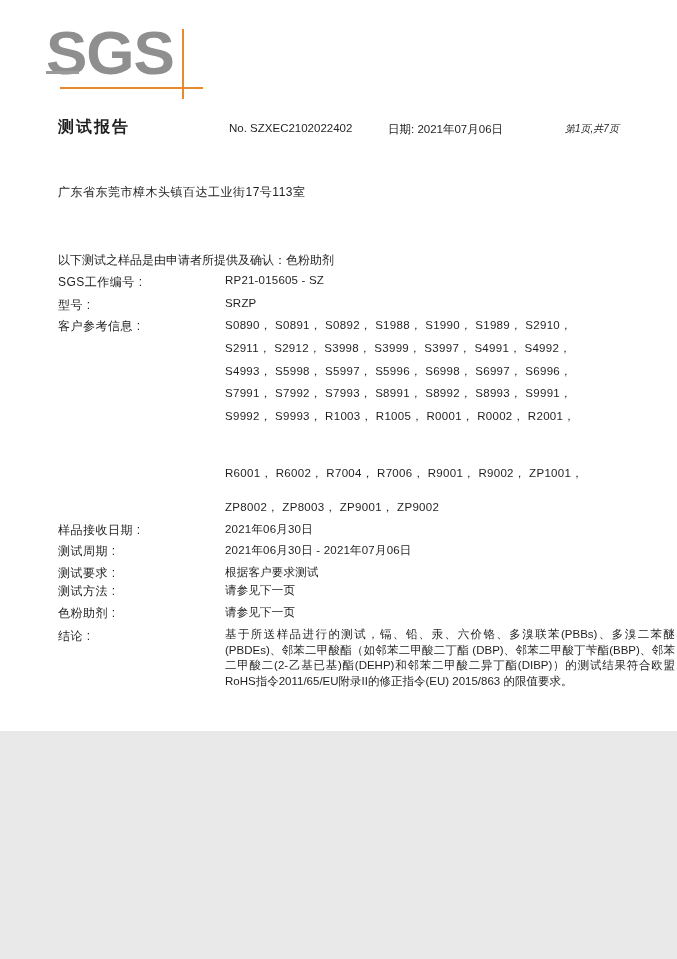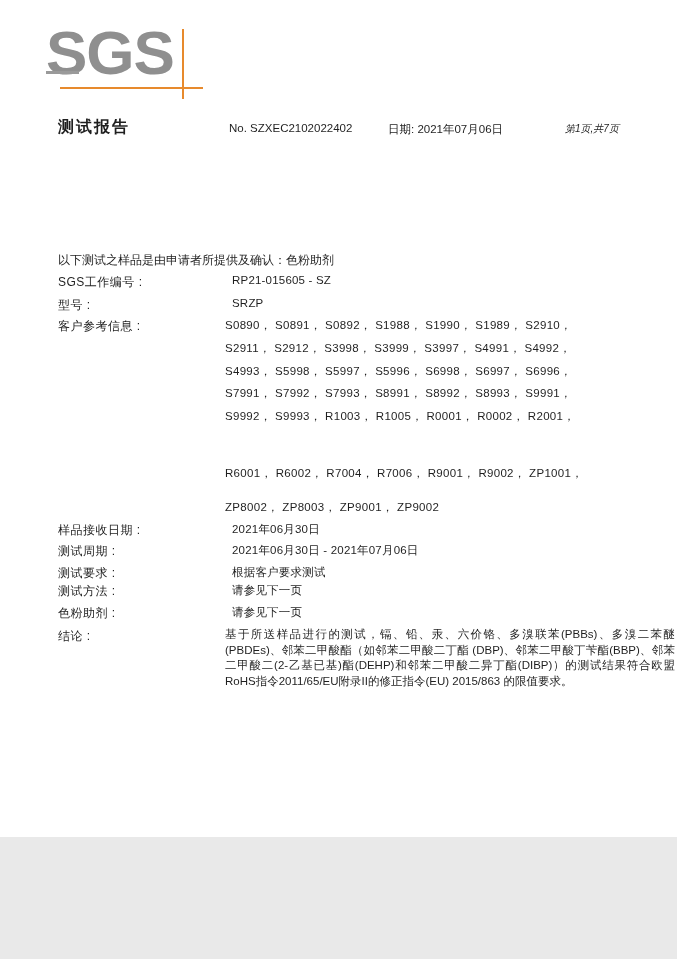--- a/index.html
+++ b/index.html
@@ -1,38 +1,38 @@
 <!DOCTYPE html>
 <html><head>
 <meta charset="utf-8">
 <style>
   html,body{margin:0;padding:0;background:#e9e9e9;}
   .page{
-    position:relative;width:677px;height:837px;background:#ffffff;
+    position:relative;width:677px;height:731px;background:#ffffff;
     font-family:"Liberation Sans", sans-serif;color:#1f1f1f;overflow:hidden;
     margin:0 auto;
   }
   .abs{position:absolute;}
   
   .logo-text{left:46px;top:20px;font-size:62px;font-weight:bold;color:#8f8f8f;line-height:66px;letter-spacing:-1px;}
   .logo-underscore{left:46px;top:71px;width:33px;height:3px;background:#9a9a9a;}
   .crop-v-top{left:182px;top:29px;width:2px;height:70px;background:#e78a2d;}
   .crop-h-top{left:60px;top:87px;width:143px;height:2px;background:#e78a2d;}
   
   .doc-title{left:58px;top:117px;font-size:16px;font-weight:bold;letter-spacing:2px;}
   .report-no{left:229px;top:122px;font-size:11.5px;}
   .report-date{left:388px;top:122px;font-size:11.5px;}
   .page-info{left:565px;top:122px;font-size:10px;font-style:italic;}
   
   .company{left:58px;top:162px;font-size:12px;letter-spacing:1px;}
   .address{left:58px;top:184px;font-size:12px;letter-spacing:0.5px;}
   
   .intro{left:58px;top:252px;font-size:12px;}
   .flabel{left:58px;font-size:12px;letter-spacing:0.5px;}
-  .fvalue{left:232px;font-size:11.5px;letter-spacing:0.2px;text-align:center;}
+  .fvalue{left:225px;font-size:11.5px;letter-spacing:0.2px;text-align:center;}
   .ref-line{left:225px;font-size:11.5px;letter-spacing:0.3px;}
   .conclusion{left:225px;top:627px;width:450px;font-size:11.5px;line-height:15.6px;text-align:justify;}
   
   .legal{left:183px;top:838px;width:491px;font-size:5.4px;line-height:6.05px;text-align:justify;color:#2b2b2b;}
   .attention{left:183px;top:900px;width:491px;font-size:5.7px;line-height:6.4px;font-weight:bold;color:#e87d1a;}
   .addr{left:183px;width:491px;color:#222;white-space:nowrap;}
   .addr .small{font-size:5.3px;}
   .addr .big{font-size:7px;margin-left:6px;}
   .addr1{top:915px;}
   .addr2{top:927px;}
@@ -51,20 +51,21 @@
   <div class="abs logo-text">SGS</div>
   <div class="abs logo-underscore"></div>
   <div class="abs crop-v-top"></div>
   <div class="abs crop-h-top"></div>
 
   <div class="abs doc-title">测试报告</div>
   <div class="abs report-no">No. SZXEC2102022402</div>
   <div class="abs report-date">日期: 2021年07月06日</div>
   <div class="abs page-info">第1页,共7页</div>
 
+  <div class="abs address">广东省东莞市樟木头镇百达工业街17号113室</div>
 
   <div class="abs intro">以下测试之样品是由申请者所提供及确认：色粉助剂</div>
 
   <div class="abs flabel" style="top:274px">SGS工作编号 :</div>
   <div class="abs fvalue" style="top:274px">RP21-015605 - SZ</div>
 
   <div class="abs flabel" style="top:297px">型号 :</div>
   <div class="abs fvalue" style="top:297px">SRZP</div>
 
   <div class="abs flabel" style="top:318px">客户参考信息 :</div>

